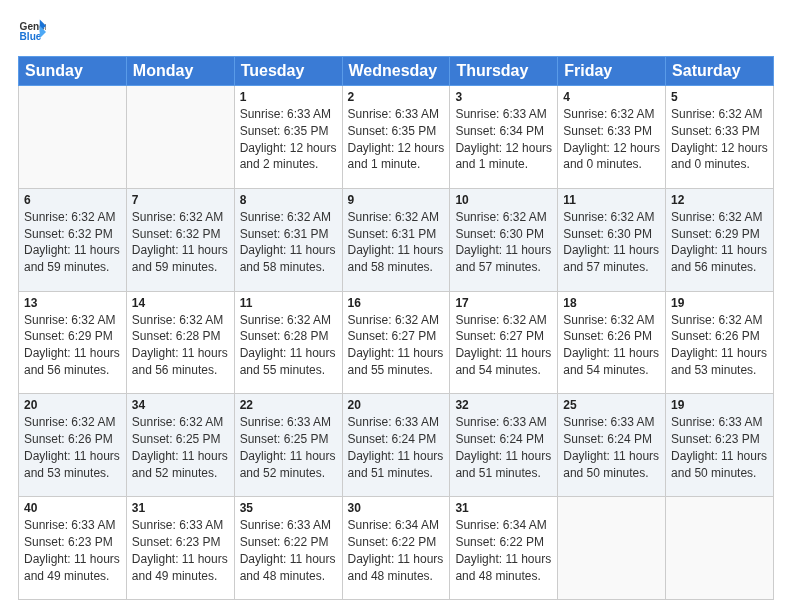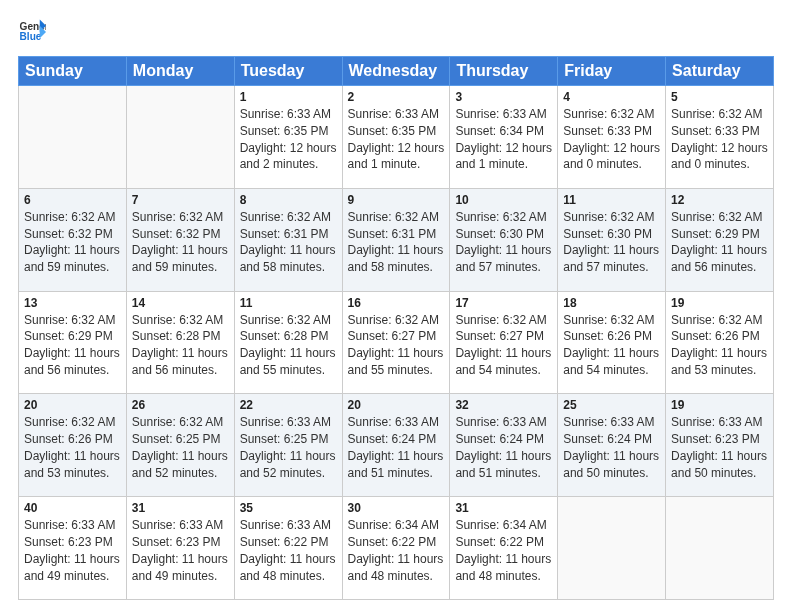--- a/index.html
+++ b/index.html
@@ -263,21 +263,21 @@
         </tr>
         <tr class="row-shade">
           <td>
             <span class="day-num">20</span>
             <div class="cell-info" style="white-space: pre-line;">Sunrise: 6:32 AM
 Sunset: 6:26 PM
 Daylight: 11 hours
 and 53 minutes.</div>
           </td>
           <td>
-            <span class="day-num">26</span>
+            <span class="day-num">34</span>
             <div class="cell-info" style="white-space: pre-line;">Sunrise: 6:32 AM
 Sunset: 6:25 PM
 Daylight: 11 hours
 and 52 minutes.</div>
           </td>
           <td>
             <span class="day-num">22</span>
             <div class="cell-info" style="white-space: pre-line;">Sunrise: 6:33 AM
 Sunset: 6:25 PM
 Daylight: 11 hours

